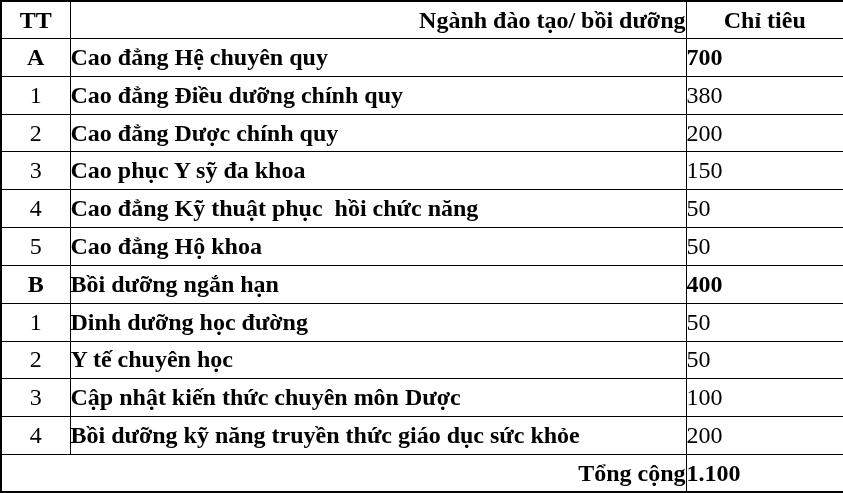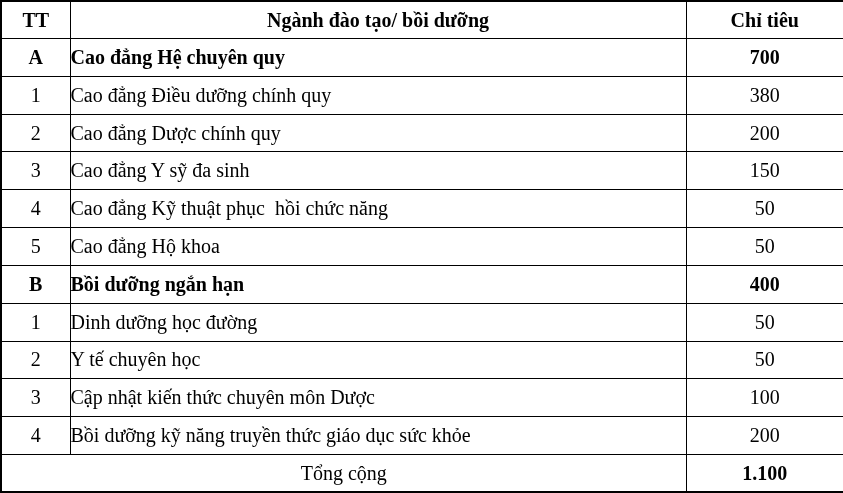--- a/index.html
+++ b/index.html
@@ -17,57 +17,56 @@
   table.quota-table {
     border-collapse: collapse;
     table-layout: fixed;
     width: 843px;
     height: 493px;
     border: 2px solid #000000;
   }
   .quota-table th,
   .quota-table td {
     border: 1.5px solid #000000;
-    font-size: 20px;
+    font-size: 24px;
     padding: 0;
     vertical-align: middle;
     height: 36px;
     overflow: hidden;
   }
   .quota-table th {
     font-weight: bold;
     text-align: center;
   }
   .col-tt    { width: 69px;  text-align: center; }
-  .col-name  { width: 616px; text-align: left; padding-left: 13px; padding-right: 6px; white-space: pre-wrap; }
-  .col-quota { width: 158px; text-align: center; }
+  .col-name  { width: 616px; text-align: left; padding-left: 13px; padding-right: 6px; white-space: pre-wrap; font-weight: bold; }
+  .col-quota { width: 158px; text-align: left; }
   tr.bold td { font-weight: bold; }
   td.total-label {
-    text-align: center;
-    font-weight: normal;
+    text-align: right;
+    font-weight: bold;
   }
   td.total-value {
-    text-align: center;
     font-weight: bold;
     margin-left: 20px;
   }
 </style>
 </head>
 <body>
 
 <table class="quota-table">
   <colgroup>
     <col class="col-tt">
     <col class="col-name">
     <col class="col-quota">
   </colgroup>
   <thead>
     <tr>
       <th class="col-tt">TT</th>
-      <th class="col-name" style="text-align:center; padding-left:0;">Ngành đào tạo/ bồi dưỡng</th>
+      <th class="col-name" style="text-align:right; padding-left:0;">Ngành đào tạo/ bồi dưỡng</th>
       <th class="col-quota">Chỉ tiêu</th>
     </tr>
   </thead>
   <tbody>
 
   <tr class="bold">
         <td class="col-tt">A</td>
         <td class="col-name">Cao đẳng Hệ chuyên quy</td>
         <td class="col-quota">700</td>
       </tr>
@@ -76,21 +75,21 @@
         <td class="col-name">Cao đẳng Điều dưỡng chính quy</td>
         <td class="col-quota">380</td>
       </tr>
       <tr>
         <td class="col-tt">2</td>
         <td class="col-name">Cao đẳng Dược chính quy</td>
         <td class="col-quota">200</td>
       </tr>
       <tr>
         <td class="col-tt">3</td>
-        <td class="col-name">Cao đẳng Y sỹ đa sinh</td>
+        <td class="col-name">Cao phục Y sỹ đa khoa</td>
         <td class="col-quota">150</td>
       </tr>
       <tr>
         <td class="col-tt">4</td>
         <td class="col-name">Cao đẳng Kỹ thuật phục  hồi chức năng</td>
         <td class="col-quota">50</td>
       </tr>
       <tr>
         <td class="col-tt">5</td>
         <td class="col-name">Cao đẳng Hộ khoa</td>

